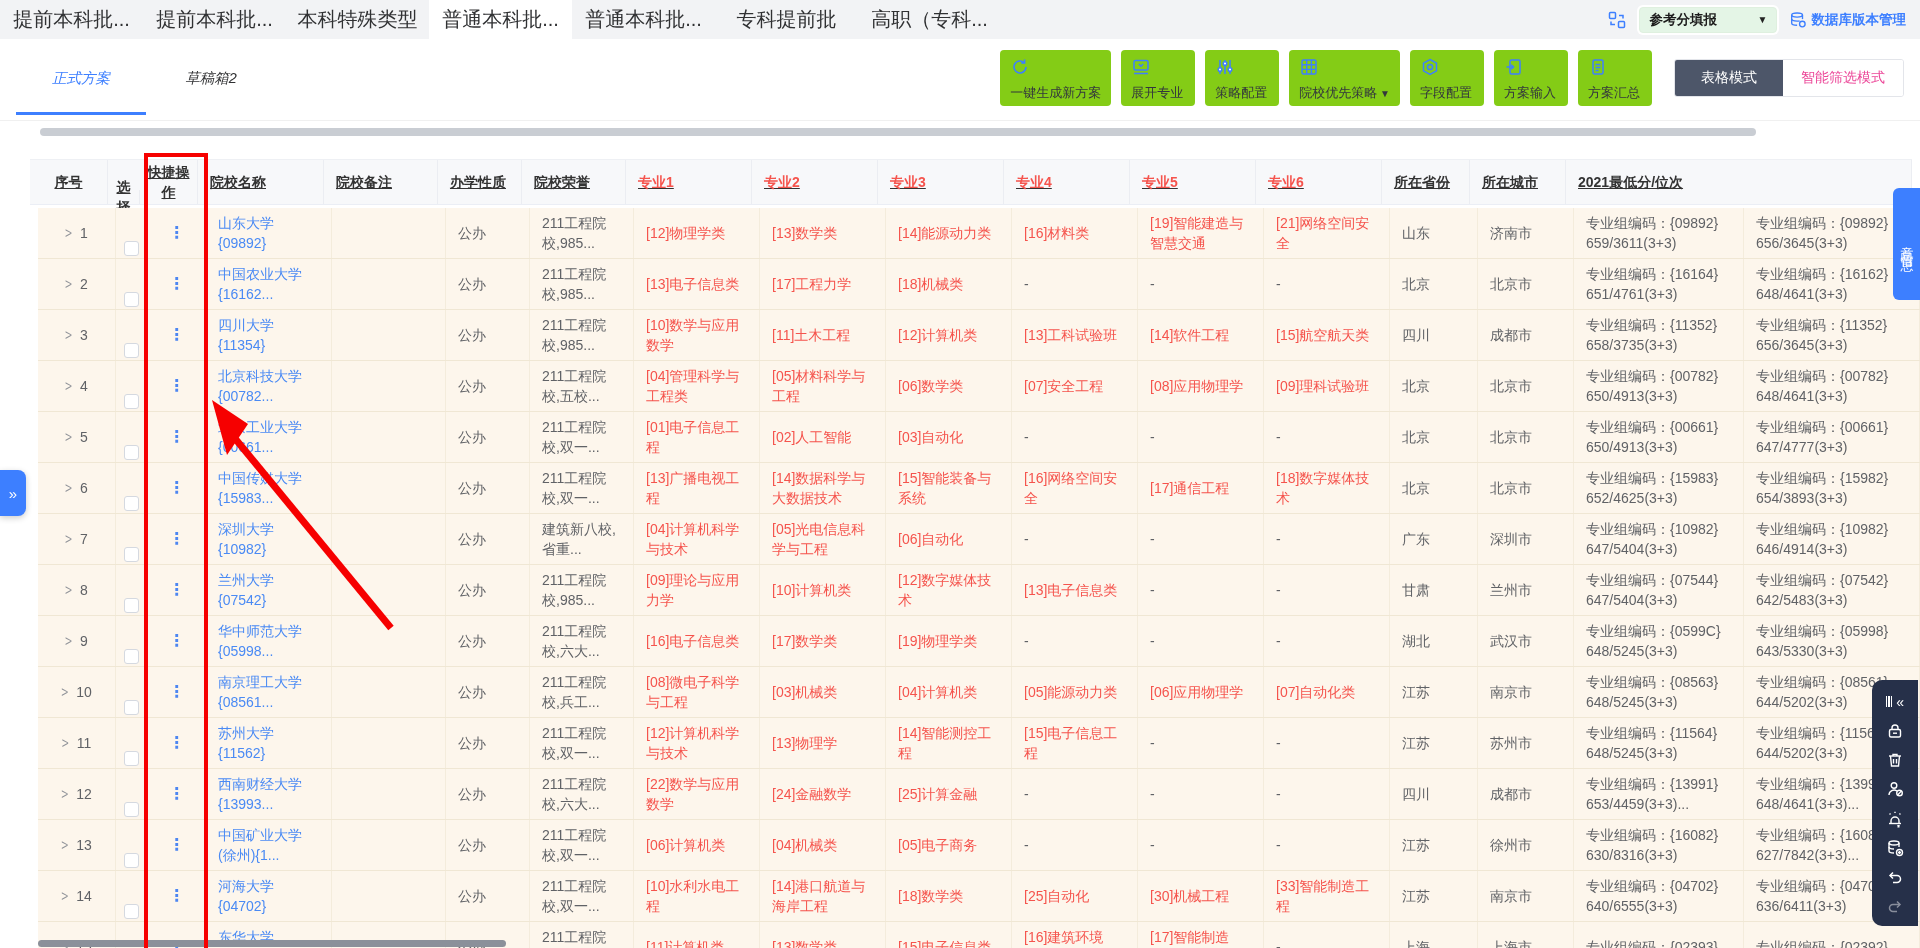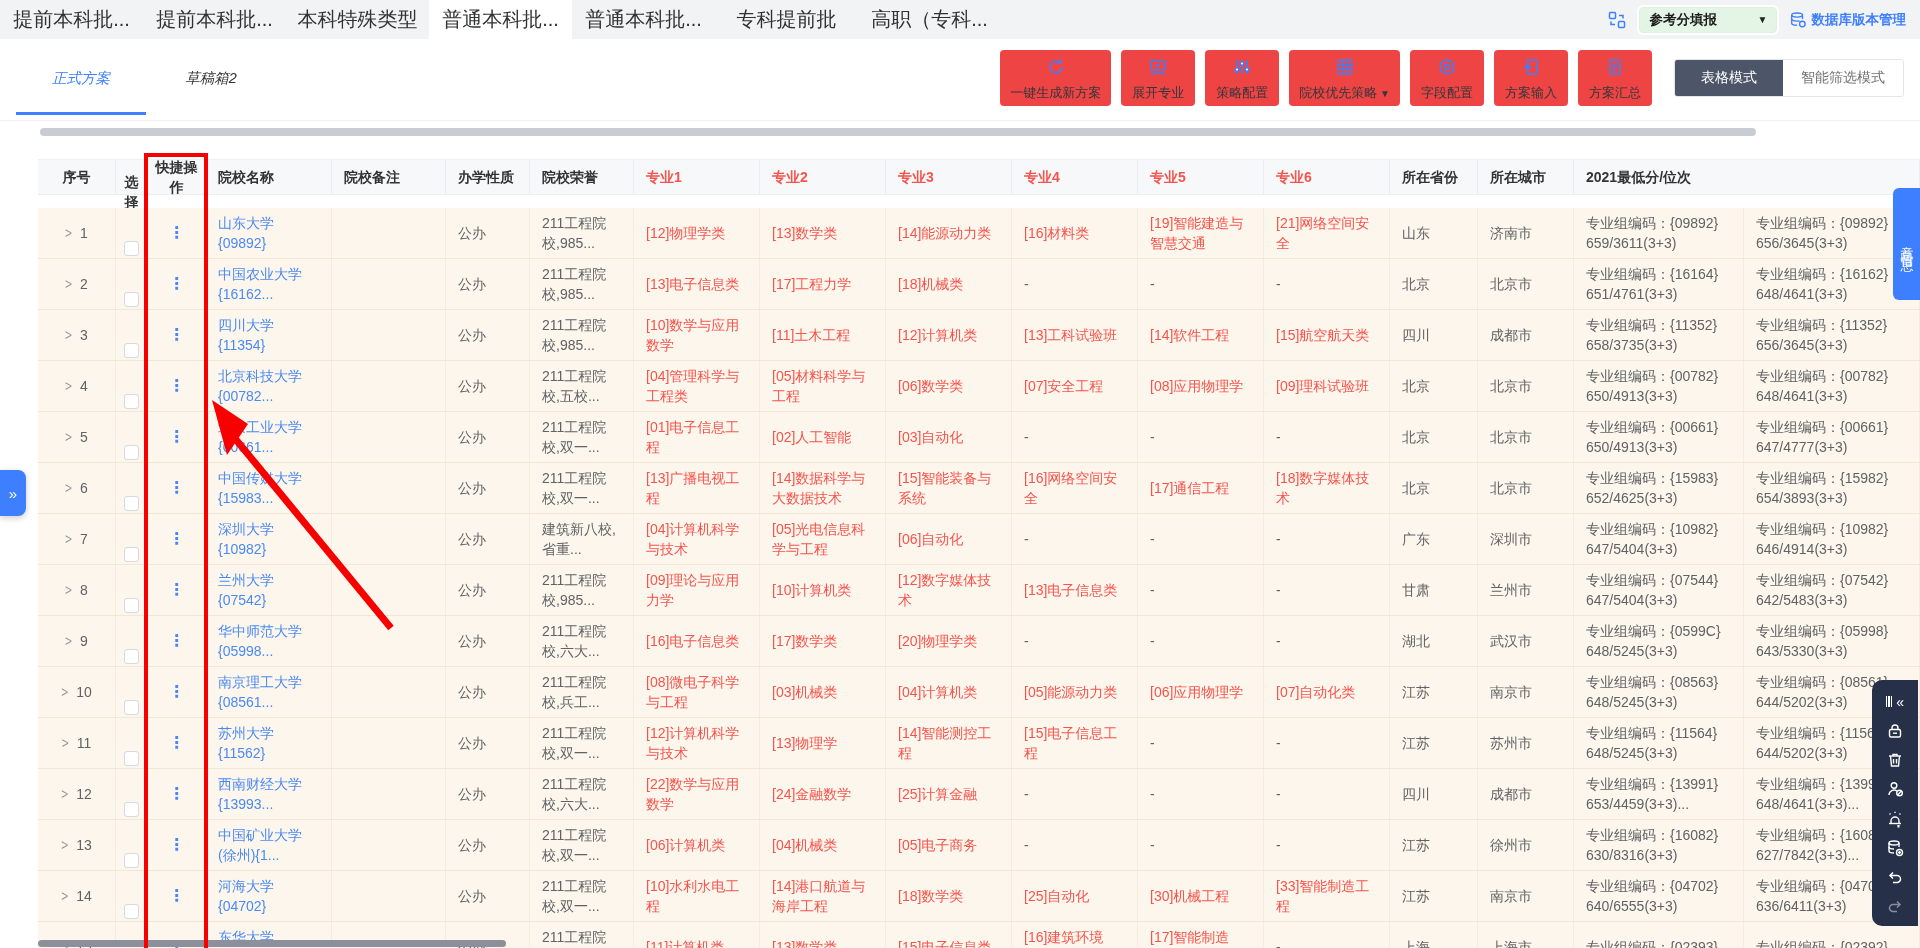--- a/index.html
+++ b/index.html
@@ -17,31 +17,31 @@
   .ref-select .car { font-size:10px; color:#222; margin-left:14px; }
   .db-link { display:flex; align-items:center; gap:5px; color:#3d7fff; font-size:13.5px; cursor:pointer; }
 
   
   .subbar { position:absolute; left:0; top:39px; width:1920px; height:82px; background:#fff; border-bottom:1px solid #f0f0f0; }
   .subtabs { position:absolute; left:16px; top:0; height:78px; display:flex; }
   .subtab { width:130px; display:flex; align-items:center; justify-content:center; font-size:14.5px; color:#303133; cursor:pointer; position:relative;font-style:italic; }
   .subtab.active { color:#3d7fff; }
   .subtab.active::after { content:""; position:absolute; left:0; right:0; bottom:2px; height:3px; background:#3d7fff; }
   .toolbar { position:absolute; right:16px; top:5px; height:68px; display:flex; align-items:center; gap:10px; }
-  .tbtn { background:#ef4444; border-radius:4px; height:56px; min-width:74px; padding:6px 10px 4px; display:flex; flex-direction:column; align-items:center; justify-content:center; gap:3px; cursor:pointer; }
+  .tbtn { background:#84cc16; border-radius:4px; height:56px; min-width:74px; padding:6px 10px 4px; display:flex; flex-direction:column; justify-content:center; gap:3px; cursor:pointer; }
   .tbtn svg { width:20px; height:20px; }
   .tbtn .lbl { font-size:13px; color:#33373d; white-space:nowrap; }
   .tbtn .lbl .dd { font-size:10px; color:#33373d; }
   .mode-toggle { display:flex; margin-left:12px; border:1px solid #e3e5ea; border-radius:3px; overflow:hidden; height:38px; }
-  .mode { min-width:108px; padding:0 18px; display:flex; align-items:center; justify-content:center; font-size:14px; cursor:pointer; background:#fff; color:#737373; }
+  .mode { min-width:108px; padding:0 18px; display:flex; align-items:center; justify-content:center; font-size:14px; cursor:pointer; background:#fff; color:#ec4899; }
   .mode.active { background:#4d5669; color:#fff; }
 
   
   .hscroll-top { position:absolute; left:40px; top:128px; width:1716px; height:8px; border-radius:4px; background:#c9cdd3; cursor:pointer; }
-  .thead { position:absolute; left:38px; top:159px; width:1882px; height:36px; display:flex; background:#f7f8fa; border-top:1px solid #eef0f4; border-bottom:1px solid #ebeef5; }
+  .thead { position:absolute; left:30px; top:159px; width:1882px; height:46px; display:flex; background:#f7f8fa; border-top:1px solid #eef0f4; border-bottom:1px solid #ebeef5;text-decoration:underline; }
   .th { display:flex; align-items:center; padding:2px 12px; font-size:14px; font-weight:600; color:#333; border-right:1px solid #ebedf2; line-height:20px; }
   .th.ctr { justify-content:center; text-align:center; padding:2px 4px; }
   .tbody { position:absolute; left:38px; top:208px; width:1882px; height:740px; overflow:hidden; }
   .tr { display:flex; height:51px; background:#fdf6ec; border-bottom:1px solid #f0e7d4; }
   .td { display:flex; align-items:center; padding:3px 12px; font-size:14px; color:#606266; border-right:1px solid #f4ecdc; line-height:20px; overflow:hidden; }
   .ctr { justify-content:center; }
   .c-seq{width:78px;} .c-sel{width:32px;padding:3px 2px;margin-top:30px;} .c-act{width:58px;}
   .c-name{width:126px;} .c-remark{width:114px;} .c-nature{width:84px;} .c-honor{width:104px;}
   .c-major{width:126px;} .c-prov{width:88px;} .c-city{width:96px;} .c-s22{width:170px;} .c-s21{flex:1;}
   .chev { color:#909399; font-size:12px; margin-right:8px; cursor:pointer; transform:scaleY(1.2); }
@@ -483,21 +483,21 @@
           <span class="dots">⋮</span>
         </div>
         <div class="td c-name">
           <span class="uni-link">华中师范大学{05998...</span>
         </div>
         <div class="td c-remark"></div>
         <div class="td c-nature">公办</div>
         <div class="td c-honor">211工程院校,六大...</div>
         <div class="td c-major">[16]电子信息类</div>
         <div class="td c-major">[17]数学类</div>
-        <div class="td c-major">[20]物理学类</div>
+        <div class="td c-major">[19]物理学类</div>
         <div class="td c-major dash">-</div>
         <div class="td c-major dash">-</div>
         <div class="td c-major dash">-</div>
         <div class="td c-prov">湖北</div>
         <div class="td c-city">武汉市</div>
         <div class="td score-cell c-s22">
           <div>专业组编码：{0599C}</div>
           <div>648/5245(3+3)</div>
         </div>
         <div class="td score-cell c-s21">

